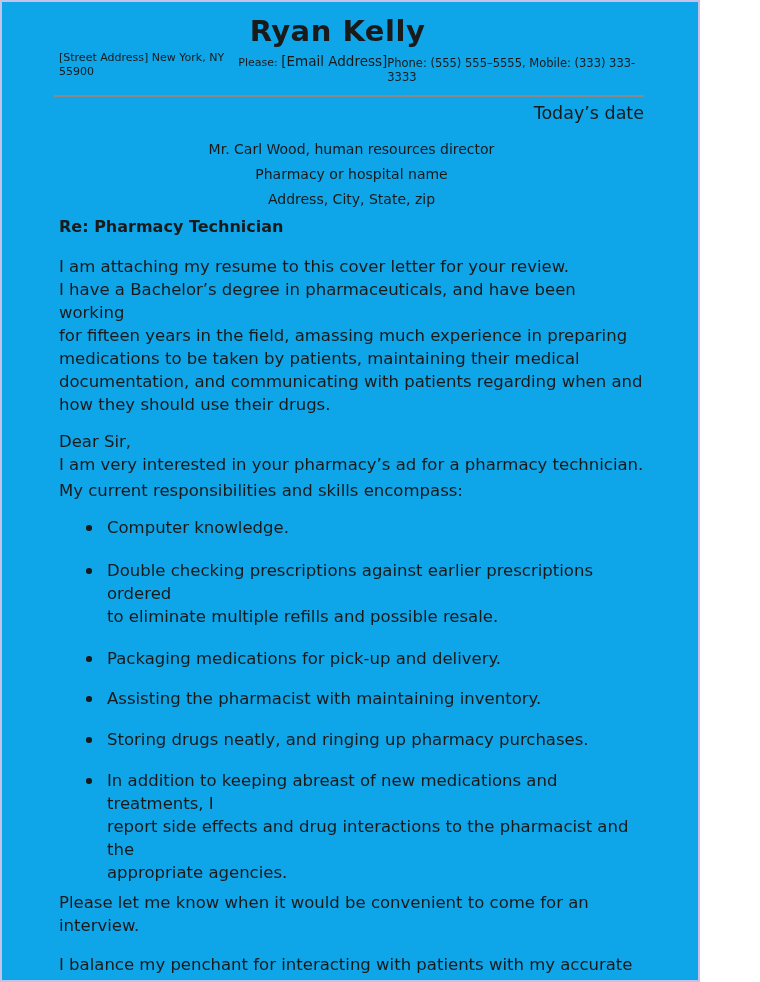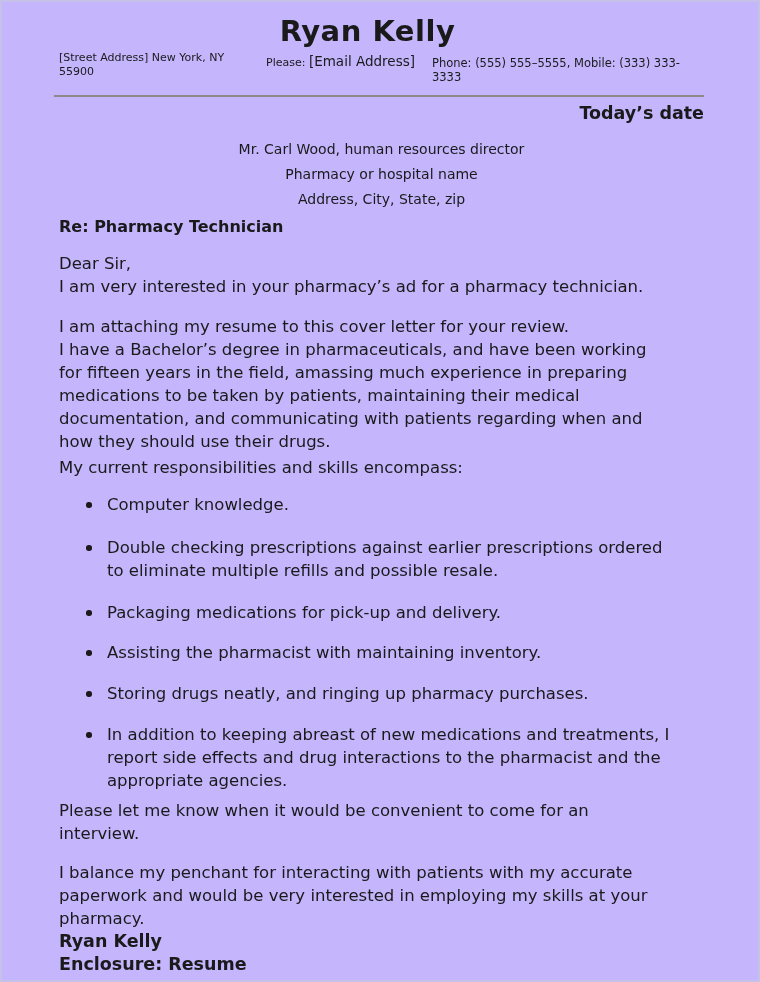--- a/index.html
+++ b/index.html
@@ -2,23 +2,23 @@
 <html style="--border-color: #c5c1e8; --divider-color: #8a8a8a; --text-color: #1a1a1a;"><head>
 <meta charset="utf-8">
 <style>
   :root{
     --border-color:#c5c1e8;
     --divider-color:#8a8a8a;
     --text-color:#1a1a1a;
   }
   html,body{margin:0;padding:0;background:#fff;}
   .page{
-    width:760px;height:982px;box-sizing:border-box;
+    width:700px;height:982px;box-sizing:border-box;
     border:2px solid var(--border-color);
-    background:#c4b5fd;overflow:hidden;
+    background:#0ea5e9;overflow:hidden;
     font-family:"DejaVu Sans",sans-serif;
     color:var(--text-color);
   }
   .content{padding:0 54px 0 57px;}
   .lines{white-space:pre-line;}
 
   
   .name-title{
     margin:11px 28px 0 0;
     text-align:center;
@@ -34,21 +34,21 @@
   .contact-email .email-value{font-size:13.5px;}
   .contact-phone{width:272px;margin-top:5px;font-size:11.5px;line-height:14px;}
 
   .header-divider{
     height:2px;background:var(--divider-color);
     margin:11px 0 0 -5px;border:none;
   }
 
   .date-line{
     margin-top:5px;text-align:right;
-    font-size:17.5px;font-weight:bold;line-height:23px;
+    font-size:17.5px;font-weight:normal;line-height:23px;
   }
 
   
   .recipient{margin-top:12px;font-size:14px;line-height:25px;text-align:center;}
   .subject{margin-top:3px;font-size:16px;font-weight:bold;line-height:23px;}
   .para{font-size:16.5px;line-height:23px;}
   .p1{margin-top:14px;}
   .p2{margin-top:17px;}
   .skills-intro{margin-top:3px;}
   .p3{margin-top:16px;}
@@ -100,29 +100,29 @@
     <div class="header-divider"></div>
 
     <div class="date-line">Today’s date</div>
 
     <div class="recipient lines">Mr. Carl Wood, human resources director
 Pharmacy or hospital name
 Address, City, State, zip</div>
 
     <div class="subject">Re: Pharmacy Technician</div>
 
-    <div class="para p1 lines">Dear Sir,
-I am very interested in your pharmacy’s ad for a pharmacy technician.</div>
-
     <div class="para p2 lines">I am attaching my resume to this cover letter for your review.
 I have a Bachelor’s degree in pharmaceuticals, and have been working
 for fifteen years in the field, amassing much experience in preparing
 medications to be taken by patients, maintaining their medical
 documentation, and communicating with patients regarding when and
 how they should use their drugs.</div>
+
+    <div class="para p1 lines">Dear Sir,
+I am very interested in your pharmacy’s ad for a pharmacy technician.</div>
 
     <div class="para skills-intro">My current responsibilities and skills encompass:</div>
 
     <ul class="skills-list">
       <li class="b1">Computer knowledge.</li>
       <li class="b2">Double checking prescriptions against earlier prescriptions ordered
 to eliminate multiple refills and possible resale.</li>
       <li class="b3">Packaging medications for pick-up and delivery.</li>
       <li class="b4">Assisting the pharmacist with maintaining inventory.</li>
       <li class="b5">Storing drugs neatly, and ringing up pharmacy purchases.</li>

